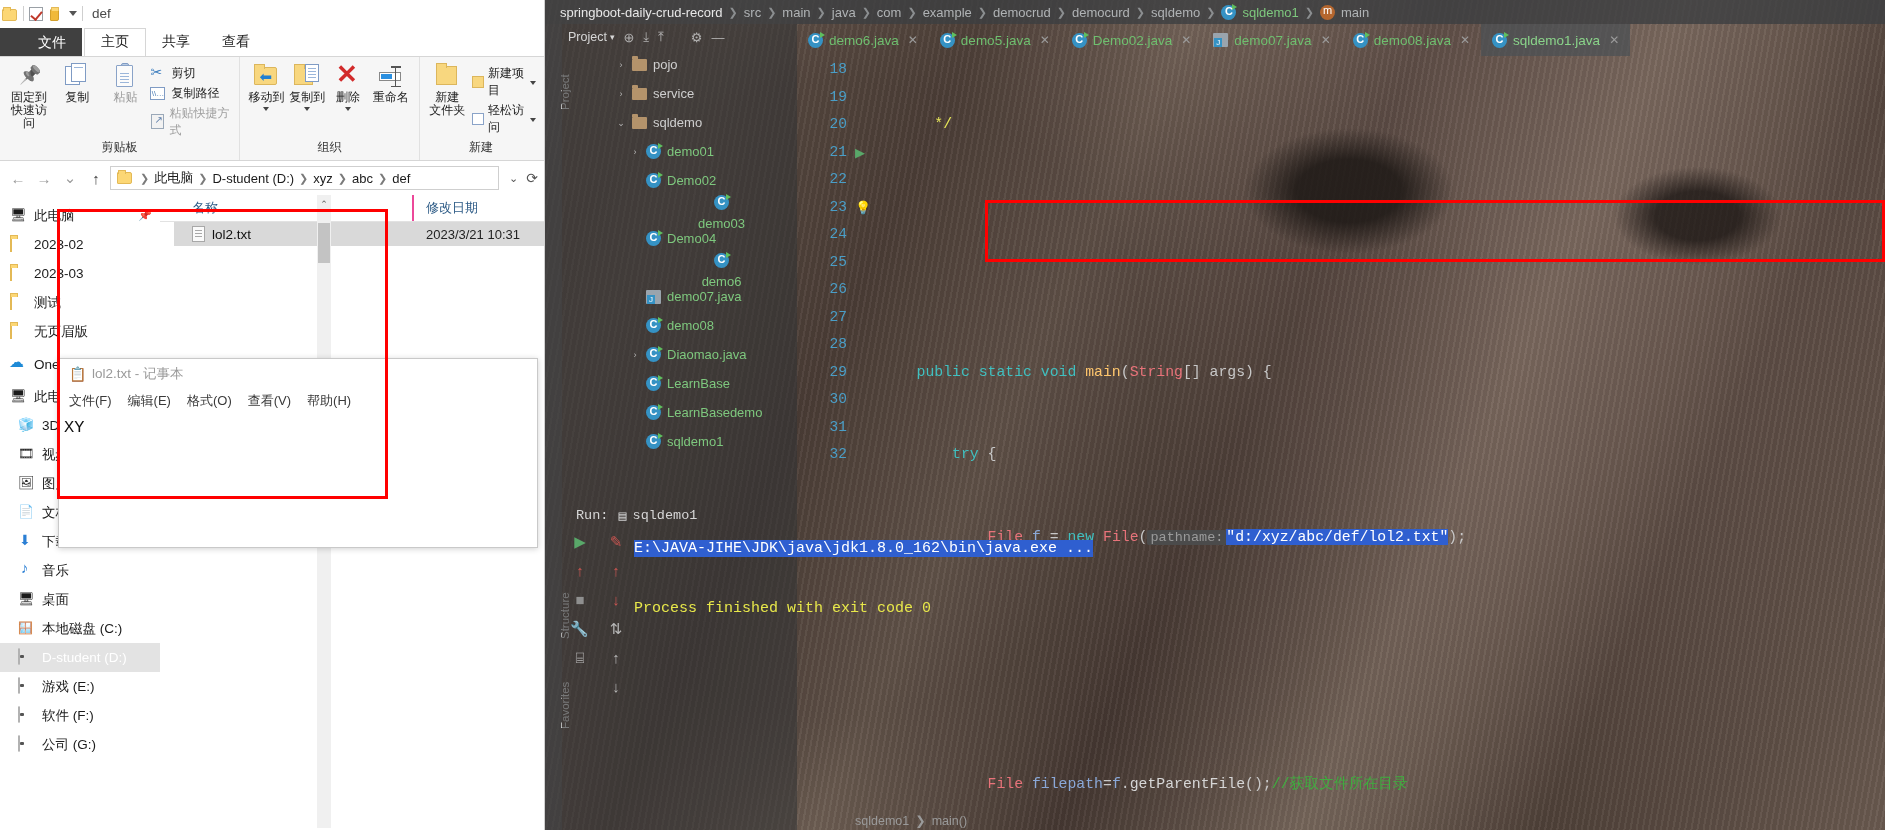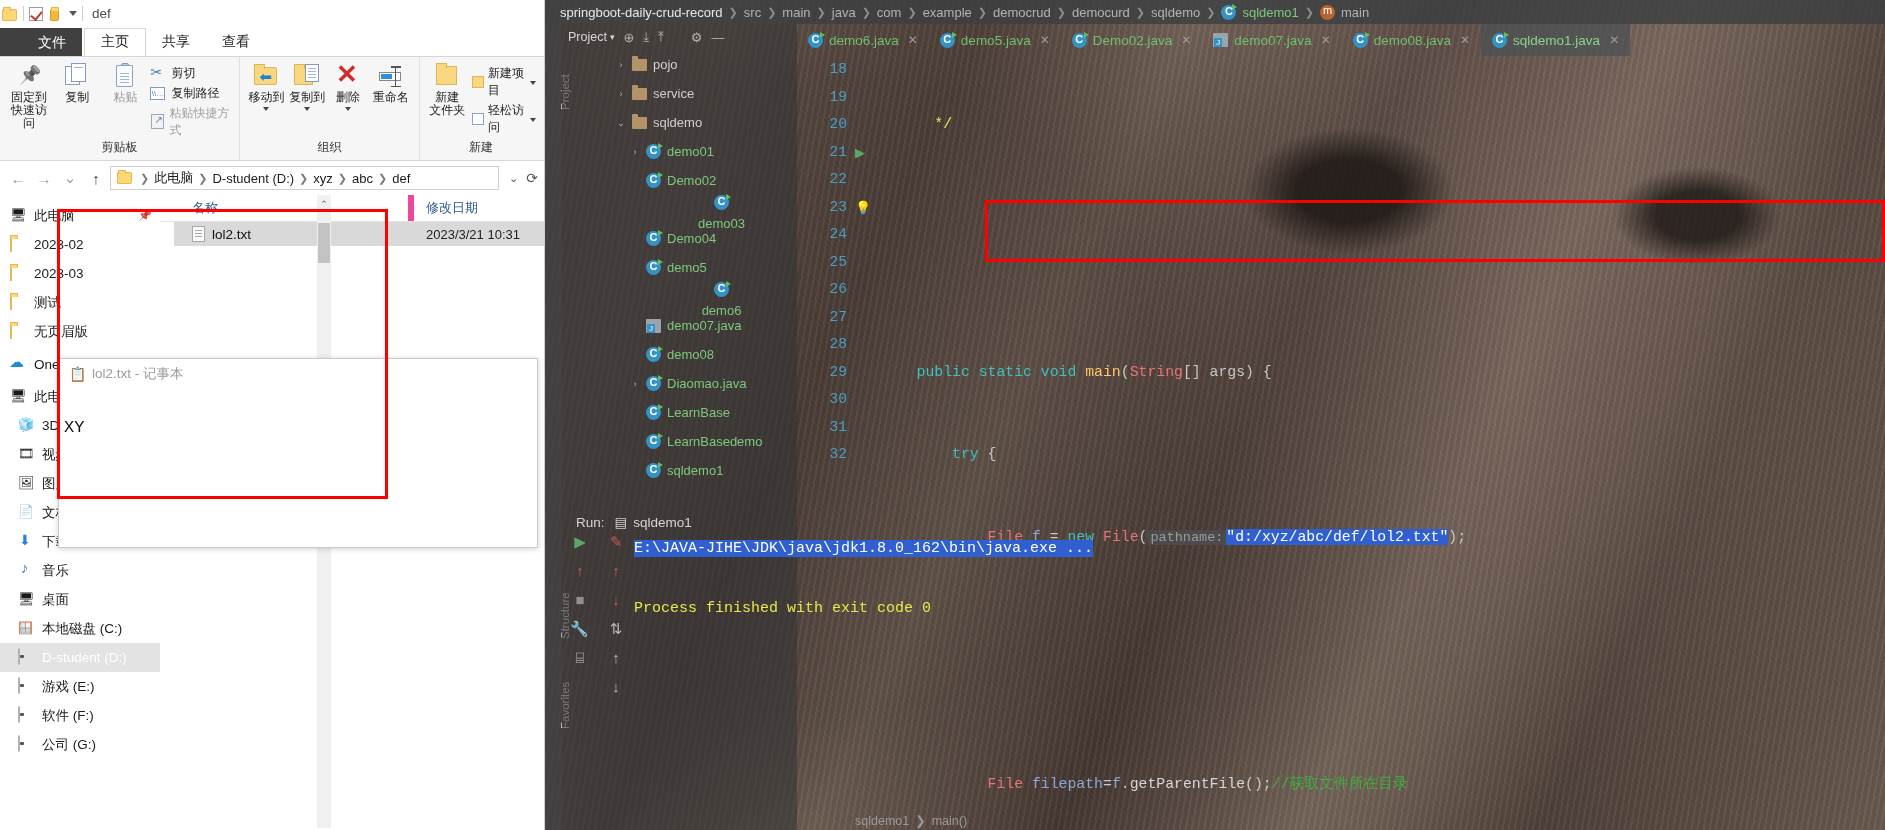--- a/index.html
+++ b/index.html
@@ -128,21 +128,21 @@
   .ti-dl:after{content:'⬇';font-size:14px;color:#2b7fd4;position:absolute;left:1px;top:-1px;}
   .ti-mus:after{content:'♪';font-size:15px;color:#2b7fd4;position:absolute;left:3px;top:-3px;}
   .ti-desk:after{content:'🖥';font-size:13px;position:absolute;left:0;top:0;}
   .ti-win:after{content:'🪟';font-size:12px;position:absolute;left:0;top:1px;}
   .ti-disk{width:16px;height:11px;margin-top:3px;background:linear-gradient(#f4f4f4,#d9d9d9);border:1px solid #b2b2b2;border-radius:2px;}
   .ti-disk:after{content:'';position:absolute;left:2px;top:6px;width:4px;height:3px;background:#555;border-radius:1px;}
   .tree-pin { margin-left:auto; margin-right:8px; color:#9c9c9c; font-size:11px;}
 
   .exp-filepane { flex:1; position:relative; }
   .fp-head { height:27px; border-bottom:1px solid #e2e2e2; display:flex; align-items:center; font-size:13px; color:#2d5b86;}
-  .fp-col-name { width:240px; padding-left:18px; border-right:6px solid #ec4899; height:100%; display:flex; align-items:center;}
+  .fp-col-name { width:240px; padding-left:18px; border-right:2px solid #ec4899; height:100%; display:flex; align-items:center;}
   .fp-col-date { flex:1; padding-left:12px; height:100%; display:flex; align-items:center;}
   .fp-row { height:24px; display:flex; align-items:center; background:#d9d9d9; font-size:13.5px; color:#111; }
   .fp-row .nm { width:240px; display:flex; align-items:center; gap:7px; padding-left:18px;}
   .fp-row .dt { flex:1; padding-left:12px; font-size:13px; color:#222;}
   .txt-ico { width:13px;height:16px;background:#fafafa;border:1px solid #a8a8a8;position:relative;}
   .txt-ico:after{content:'';position:absolute;left:2px;top:3px;right:2px;bottom:2px;
     background:repeating-linear-gradient(to bottom,#a8a8a8 0 1px,transparent 1px 3px);}
   .tree-scroll { position:absolute; left:157px; top:0; width:14px; height:100%; background:#f0f0f0; }
   .tree-scroll .thumb{ position:absolute; left:1px; top:28px; width:12px; height:40px; background:#c3c3c3; }
   .tree-scroll .up{ position:absolute; left:0; top:0; width:14px; height:18px; color:#5a5a5a; font-size:9px; text-align:center; line-height:18px;}
@@ -232,22 +232,22 @@
   .code-lines { flex:1; font-family:"Liberation Mono", monospace; font-size:14.8px; line-height:27.5px; white-space:pre; min-width:0;}
   .cl { height:27.5px; } .kw2 { color:#40c0c0; }
   .typ { color:#e8737a; } .var { color:#8aa8d8; } .plain{color:#c8c8c8;}
   .str { color:#6a8759; } .cmt { color:#3fae3f; }
   .hint { background:#4b4b4b; color:#9a9a9a; border-radius:2px; padding:0 3px; font-size:13.5px;}
   .sel { background:#2f5fd0; color:#ffffff; }
   .mname { color:#ffc66d; }
   .meth { color:#d6d6d6; }
 
   .ed-crumb { position:absolute; left:58px; bottom:2px; font-size:12.5px; color:#9a9a9a; display:flex; gap:6px; align-items:center;}
-  .run-head { position:absolute; left:0; top:0; height:30px; display:flex; align-items:flex-end; gap:10px;
-              font-size:13.5px; color:#d6d6d6; padding-left:14px;}
+  .run-head { position:absolute; left:0; top:0; height:30px; display:flex; align-items:center; gap:10px;
+              font-size:13.5px; color:#d6d6d6; padding-left:14px;font-family:Liberation Mono, monospace;}
   .run-tab { display:flex; align-items:center; gap:6px; }
   .run-left-toolbar { width:36px; padding-top:34px; display:flex; flex-direction:column; align-items:center; gap:14px; flex-shrink:0;}
   .run-left-toolbar2 { width:36px; padding-top:34px; display:flex; flex-direction:column; align-items:center; gap:14px; flex-shrink:0;}
   .rt-ico { font-size:15px; color:#b7b7b7; line-height:1; }
   .console { flex:1; padding-top:34px; font-family:"Liberation Mono", monospace; font-size:15px; line-height:30px;}
   .console .cmd { background:#2f5fd0; color:#ffffff; }
   .console .done { color:#e8e84a; }
 
   
   .redbox { position:absolute; border:3px solid #ff0000; pointer-events:none; z-index:50; }
@@ -514,20 +514,27 @@
         </div>
       </div>
     </div>
   </div>
 
   <div id="notepad">
     <div class="np-title">
       <span class="np-ico"></span>
       <span class="np-title-text">lol2.txt - 记事本</span>
     </div>
+    <div class="np-menu">
+      <span>文件(F)</span>
+      <span>编辑(E)</span>
+      <span>格式(O)</span>
+      <span>查看(V)</span>
+      <span>帮助(H)</span>
+    </div>
     <div class="np-body">XY</div>
   </div>
 
   <div id="idea">
 
     <div class="idea-topbar">
       <span class="proj-name">springboot-daily-crud-record</span>
       <span class="bc-sep">❯</span>
       <span class="bc">src</span>
       <span class="bc-sep">❯</span>
@@ -598,24 +605,20 @@
             <span class="jcls"></span>
             <span class="tlbl green">Demo02</span>
           </div>
           <div class="tree-item" style="padding-left:84px;flex-direction:column;">
             <span class="jcls"></span>
             <span class="tlbl green">demo03</span>
           </div>
           <div class="tree-item" style="padding-left:84px;">
             <span class="jcls"></span>
             <span class="tlbl green">Demo04</span>
-          </div>
-          <div class="tree-item" style="padding-left:84px;">
-            <span class="jcls"></span>
-            <span class="tlbl green">demo5</span>
           </div>
           <div class="tree-item" style="padding-left:84px;flex-direction:column;">
             <span class="jcls"></span>
             <span class="tlbl green">demo6</span>
           </div>
           <div class="tree-item" style="padding-left:84px;">
             <span class="jfile"></span>
             <span class="tlbl green">demo07.java</span>
           </div>
           <div class="tree-item" style="padding-left:84px;">

